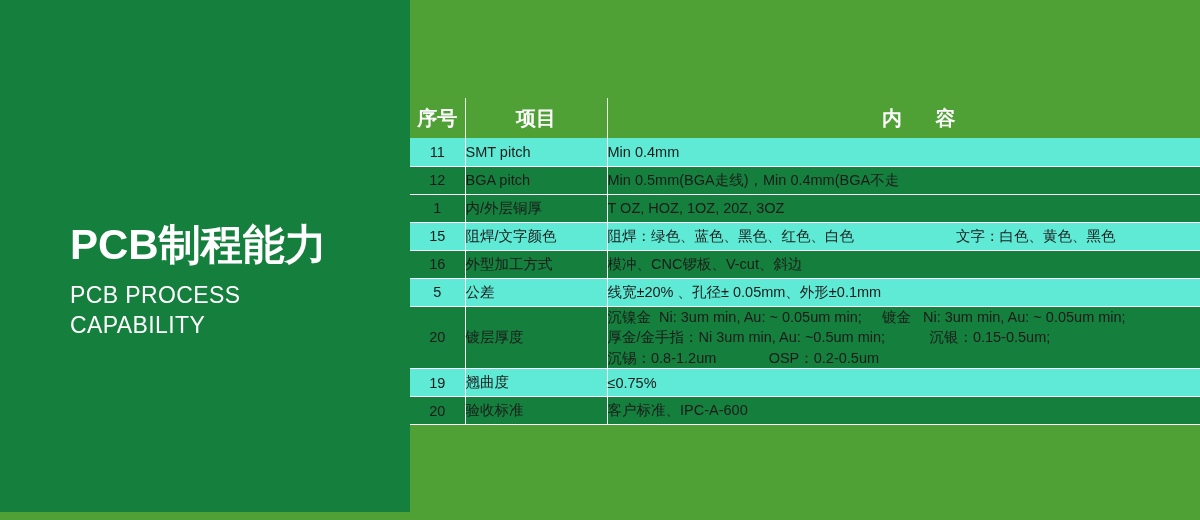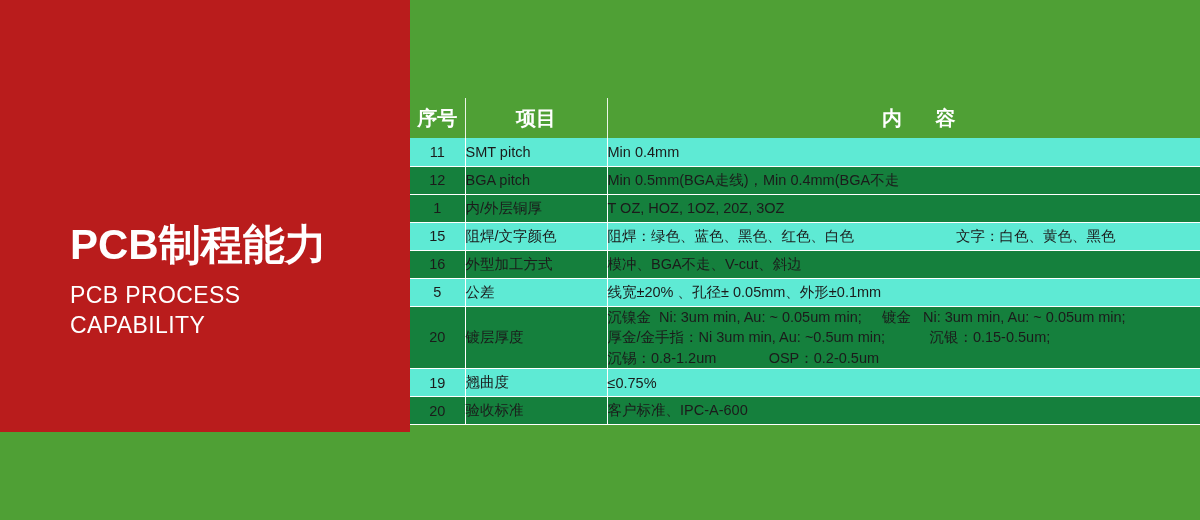--- a/index.html
+++ b/index.html
@@ -6,22 +6,22 @@
   html, body { width:1200px; height:520px; }
   body {
     font-family:"Liberation Sans","DejaVu Sans",sans-serif;
     background:#4FA035;
     overflow:hidden;
     position:relative;
   }
 
   
   #left-panel {
-    position:absolute; left:0; top:0; width:410px; height:432px;
-    background:#b91c1c;
+    position:absolute; left:0; top:0; width:410px; height:512px;
+    background:#15803d;
   }
   #title-block {
     position:absolute; left:70px; top:222px; width:330px;
   }
   #page-title {
     color:#ffffff;
     font-size:42px;
     font-weight:bold;
     line-height:1.08;
     letter-spacing:0px;
@@ -142,21 +142,21 @@
           <div class="cont-flex">
             <span class="seg-a">阻焊：绿色、蓝色、黑色、红色、白色</span>
             <span class="seg-b">文字：白色、黄色、黑色</span>
           </div>
         </td>
       </tr>
 
       <tr class="even">
         <td class="t-no">16</td>
         <td class="t-item">外型加工方式</td>
-        <td class="t-cont">模冲、BGA不走、V-cut、斜边</td>
+        <td class="t-cont">模冲、CNC锣板、V-cut、斜边</td>
       </tr>
 
       <tr class="odd">
         <td class="t-no">5</td>
         <td class="t-item">公差</td>
         <td class="t-cont">线宽±20% 、孔径± 0.05mm、外形±0.1mm</td>
       </tr>
 
       <tr class="even tall">
         <td class="t-no">20</td>

